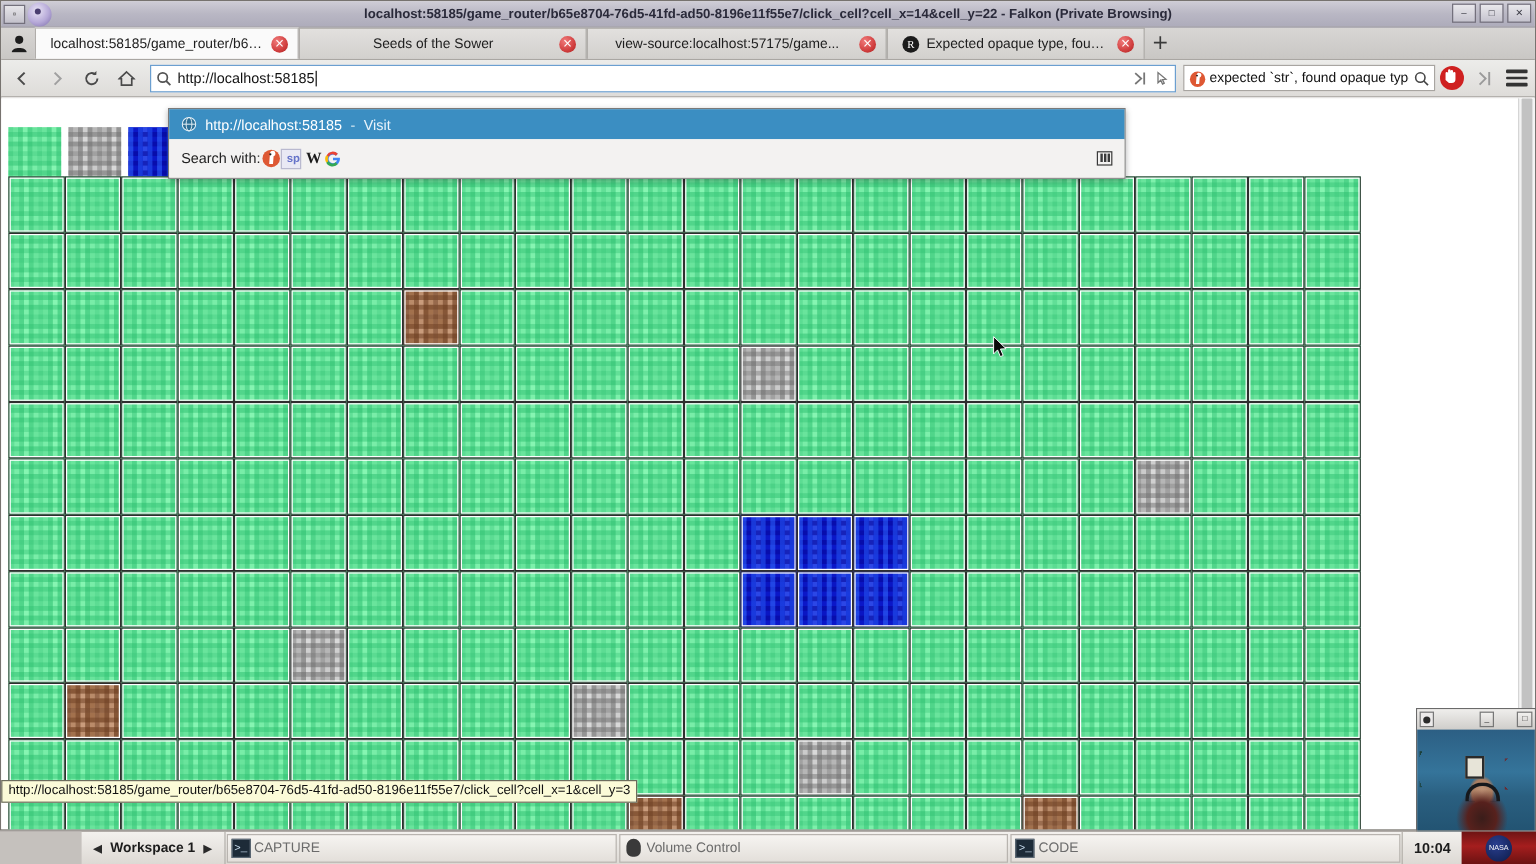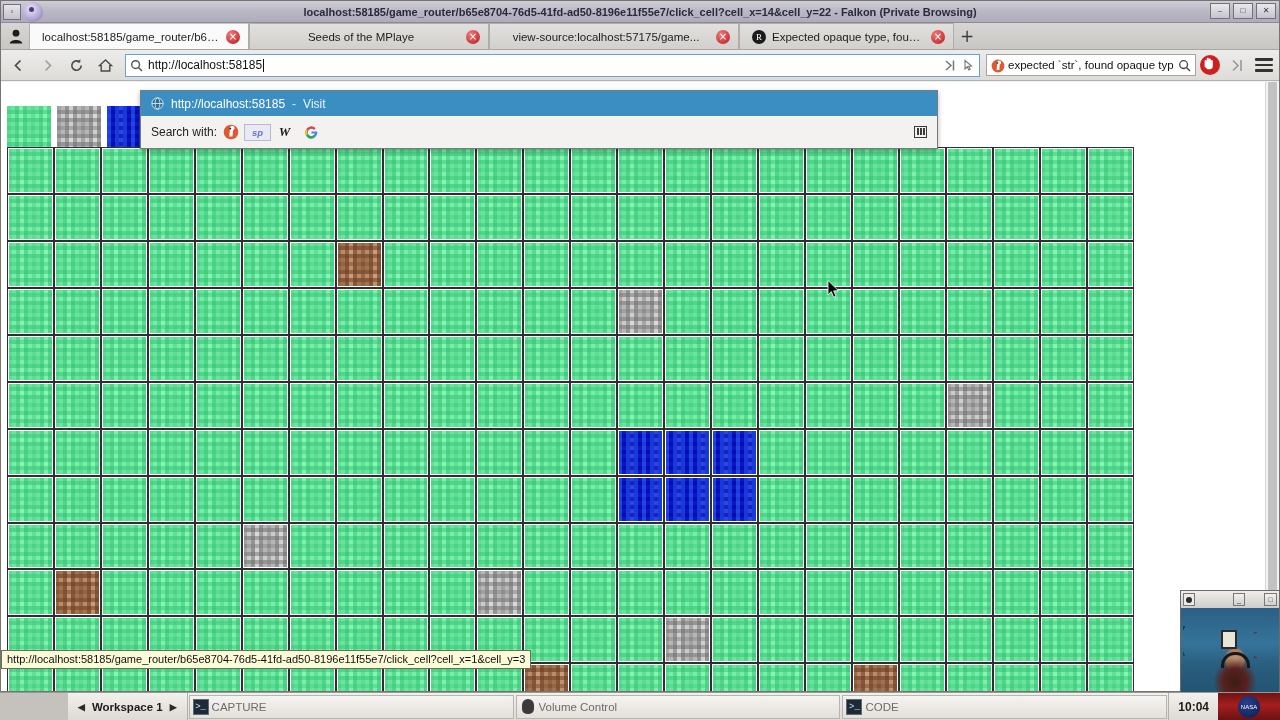--- a/index.html
+++ b/index.html
@@ -179,22 +179,22 @@
   }
   #sugg-row .sugg-sep { color: #d6e8f3; }
   #sugg-row .sugg-visit { color: #eaf4fb; }
   #searchwith-row {
     height: 32px; display: flex; align-items: center; 
     padding: 0 10px; font-size: 12px; color: #222;
     background: #f3f2f1;
     position: relative;
   }
   .engine-ico {
-    width: 27px; height: 17px; display:flex; align-items:center; justify-content:center;
-    font-size: 12px; font-weight: bold; font-style: italic;
+    width: 17px; height: 17px; display:flex; align-items:center; justify-content:flex-end;
+    font-size: 12px; font-weight: bold;
   }
   #searchwith-row .list-ico {
     position: absolute; right: 10px; width: 13px; height: 12px;
     border: 1.5px solid #3a3a3a;
   }
   #searchwith-row .list-ico::after{
     content:""; position:absolute; left:2px; top:1px; width:1.5px; height:7px; background:#3a3a3a;
     box-shadow: 3px 0 0 #3a3a3a, 6px 0 0 #3a3a3a;
   }
 
@@ -437,21 +437,21 @@
           <path d="M0.8 14.5 C0.8 9.8 13.2 9.8 13.2 14.5 Z" fill="#1d1d1d"></path>
         </svg>
       </div>
 
       <div class="tab active" style="width:220px">
         <span class="tab-label">localhost:58185/game_router/b65e...</span>
         <span class="tab-close">×</span>
       </div>
 
       <div class="tab" style="width:240px">
-        <span class="tab-label">Seeds of the MPlaye</span>
+        <span class="tab-label">Seeds of the Sower</span>
         <span class="tab-close">×</span>
       </div>
 
       <div class="tab" style="width:250px">
         <span class="tab-label">view-source:localhost:57175/game...</span>
         <span class="tab-close">×</span>
       </div>
 
       <div class="tab" style="width:215px">
         <span class="tab-favicon">R</span>

